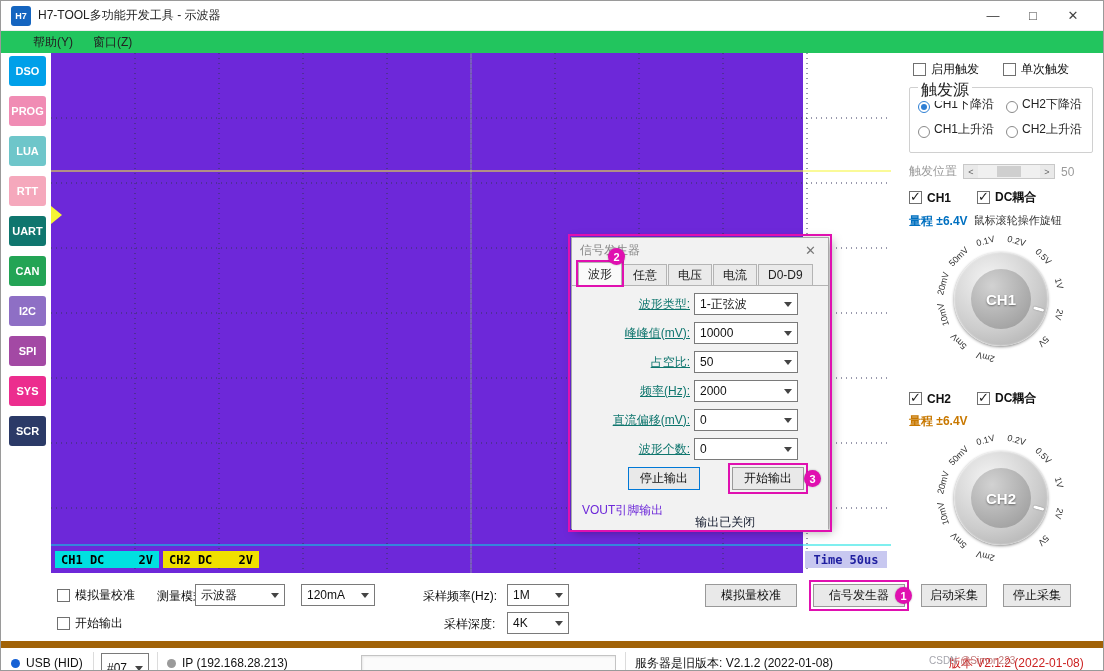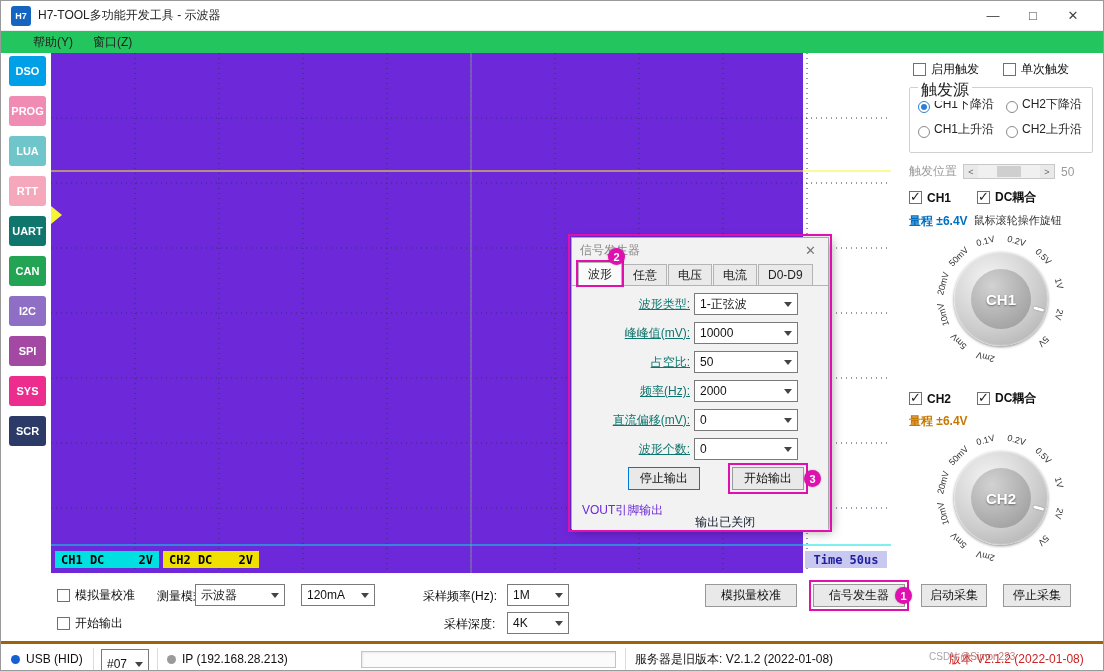--- a/index.html
+++ b/index.html
@@ -92,21 +92,21 @@
   .dlg-footer { position:absolute; left:10px; top:216px; width:236px; display:flex; }
   .pin-label { color:#6d28d9; }
   .status-link { color:#0f172a; margin-left:32px;margin-top:12px; }
   
   .controls { position:absolute; left:48px; top:578px; width:1056px; height:62px; background:#fff; }
   .controls .abs { position:absolute; }
   .btn { background:#e9e9e9; border:1px solid #999; height:23px; display:flex; align-items:center; justify-content:center; font-size:12px; padding:0 6px; }
   .ann-box { outline:2px solid #e010b0; outline-offset:2px; }
   .badge { position:absolute; width:17px; height:17px; border-radius:50%; background:#e010b0; color:#fff; font-size:11px; font-weight:bold; display:flex; align-items:center; justify-content:center; z-index:20; box-shadow:0 0 2px rgba(0,0,0,.3); }
   
-  .statusbar { position:absolute; left:0; top:640px; right:0; height:31px; background:#fff; border-top:3px solid #a16207; }
+  .statusbar { position:absolute; left:0; top:640px; right:0; height:31px; background:#fff; border-top:7px solid #a16207; }
   .statusbar .abs { position:absolute; top:0; height:30px; display:flex; align-items:center; }
   .dot { width:9px; height:9px; border-radius:50%; margin-right:6px; flex:none; }
   .sep { position:absolute; top:4px; width:1px; height:22px; background:#dcdcdc; }
   .sunken { position:absolute; top:7px; height:17px; border:1px solid #c4c4c4; background:#fbfbfb; box-shadow:inset 1px 1px 2px rgba(0,0,0,.08); }
   .watermark { position:absolute; top:7px; font-size:10px; color:#a5a5ad; z-index:5; }
   .watermark .wm2 { color:#c07a7a; }
   .version-red { color:#cc2222; }
   .small-combo { height:20px; }
 </style>
 </head>

